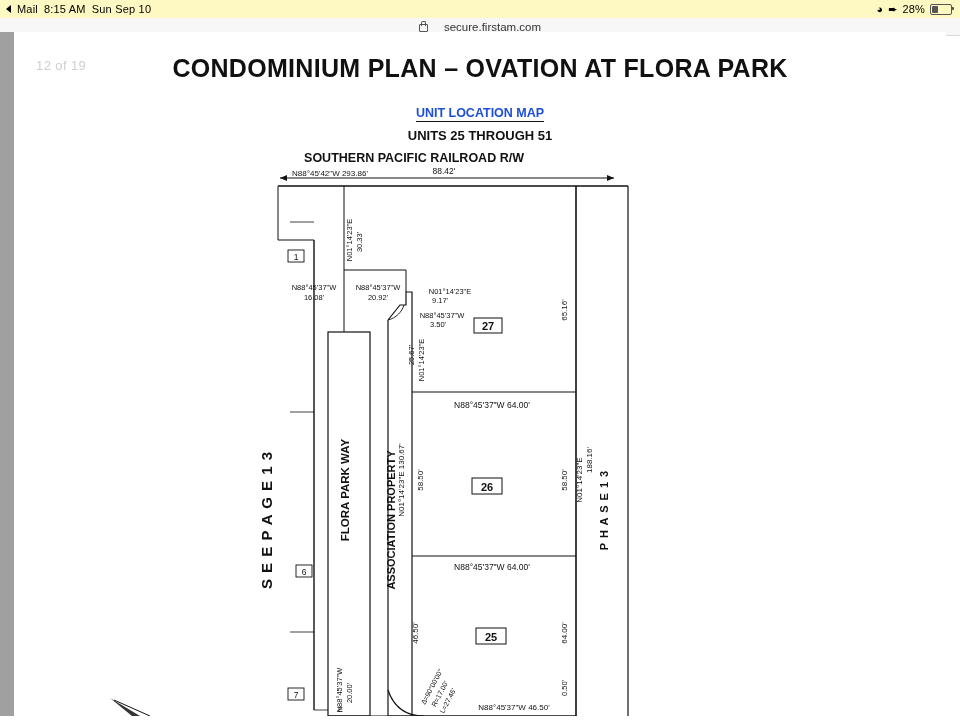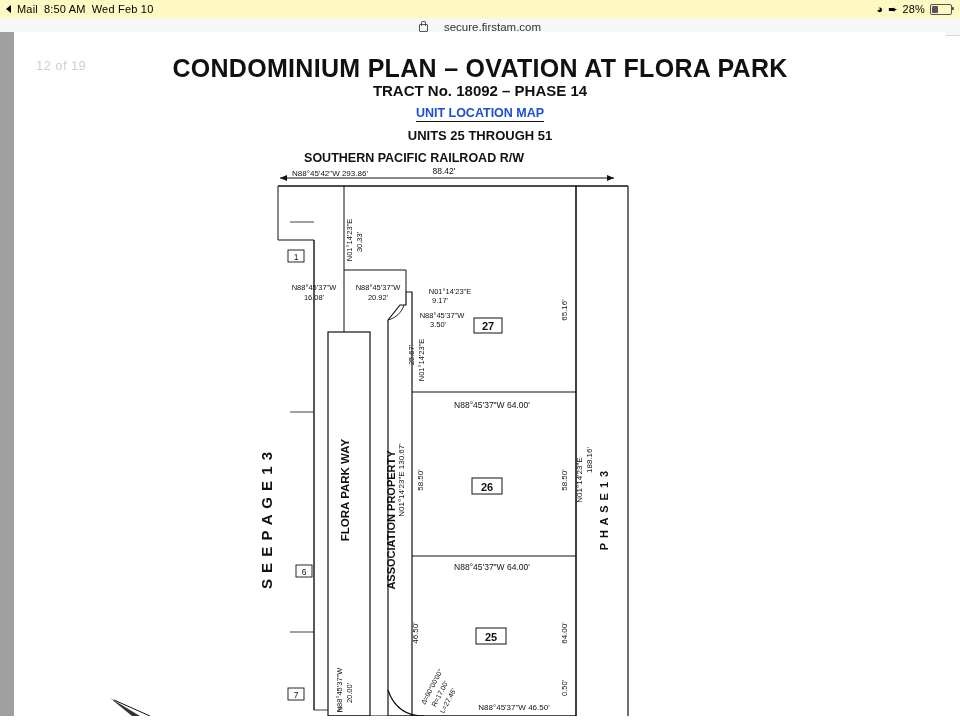--- a/index.html
+++ b/index.html
@@ -178,22 +178,22 @@
     fill: #111;
   }
 </style>
 </head>
 <body>
 
 <div class="statusbar">
   <div class="sb-left">
     <span class="back-arrow"></span>
     <span class="sb-text">Mail</span>
-    <span class="sb-text">8:50 AM</span>
-    <span class="sb-text">Wed Feb 10</span>
+    <span class="sb-text">8:15 AM</span>
+    <span class="sb-text">Sun Sep 10</span>
   </div>
   <div class="sb-right">
     <span class="wifi-glyph">◕</span>
     <span class="loc-glyph">➨</span>
     <span class="sb-text">28%</span>
     <span class="batt">
         <span class="batt-fill"></span>
       </span>
   </div>
 </div>
@@ -202,21 +202,20 @@
   <span class="lock-icon"></span>
   <span>secure.firstam.com</span>
 </div>
 
 <div class="viewer">
   <div class="page">
 
     <div class="page-counter">12 of 19</div>
 
     <div class="doc-title">CONDOMINIUM PLAN – OVATION AT FLORA PARK</div>
-    <div class="doc-sub1">TRACT No. 18092 – PHASE 14</div>
     <div class="doc-sub2"><span>UNIT LOCATION MAP</span></div>
     <div class="doc-sub3">UNITS 25 THROUGH 51</div>
 
     <div class="drawing">
       <svg width="932" height="566" viewBox="0 0 932 566" xmlns="http://www.w3.org/2000/svg">
 
         <text class="lbl" x="400" y="12" text-anchor="middle" font-size="12.5" font-weight="bold">SOUTHERN PACIFIC RAILROAD R/W</text>
 
         <line x1="266" y1="28" x2="600" y2="28" stroke="#111" stroke-width="1"></line>
         <path d="M266,28 l7,-3 l0,6 z" fill="#111"></path>

